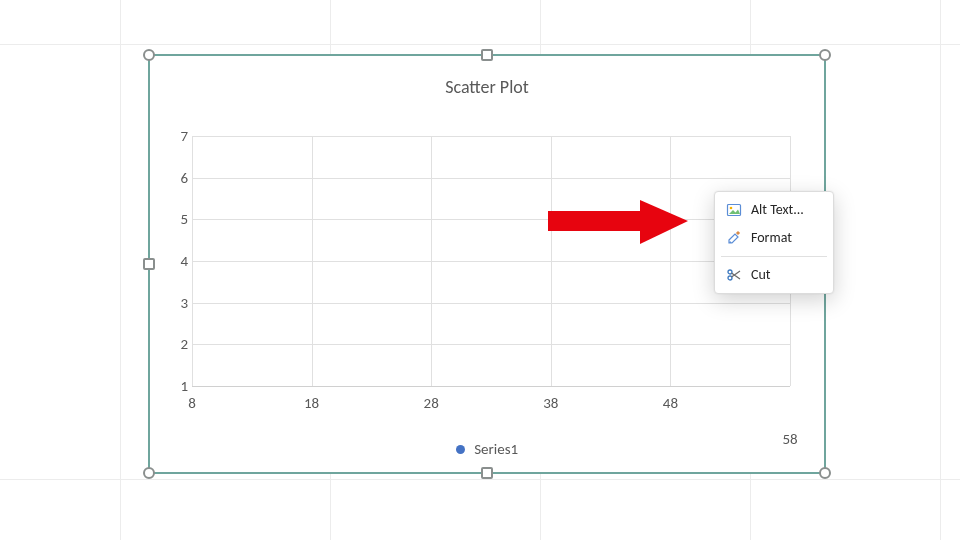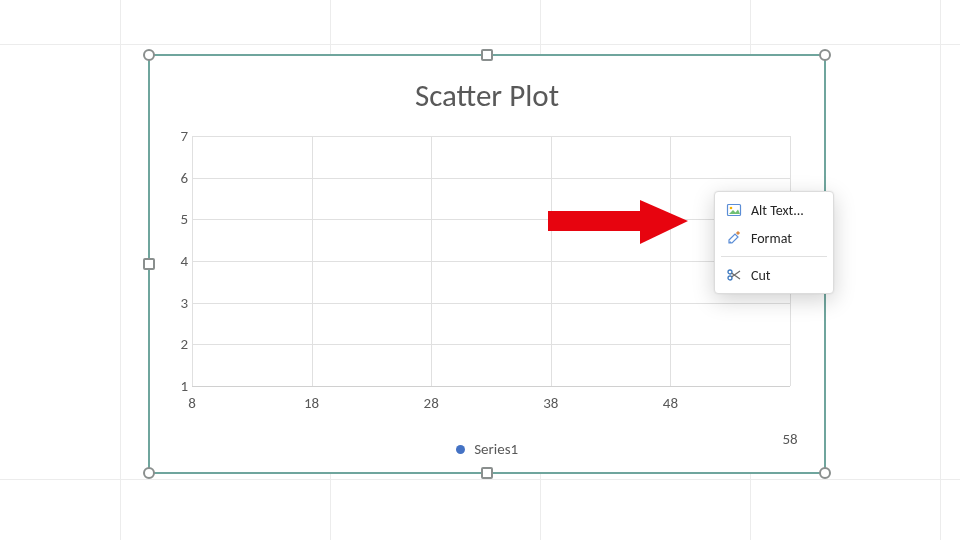--- a/index.html
+++ b/index.html
@@ -61,21 +61,21 @@
   .handle.mleft { left: -7px; top: 50%; transform: translateY(-50%); }
   .handle.mright{ right: -7px; top: 50%; transform: translateY(-50%); }
 
   
   .chart-title {
     position: absolute;
     top: 20px;
     left: 0;
     right: 0;
     text-align: center;
-    font-size: 31px;
+    font-size: 18px;
     color: #595959;
   }
 
   
   .plot-area {
     position: absolute;
     left: 42px;
     top: 80px;
     width: 598px;
     height: 250px;
@@ -155,21 +155,20 @@
     background: #ffffff;
     border: 1px solid #dcdcdc;
     border-radius: 4px;
     box-shadow: 0 6px 22px rgba(0,0,0,0.18), 0 0 0 1px rgba(0,0,0,0.02);
     font-size: 14px;
     color: #262626;
     padding: 4px 0;
   }
   .context-menu .item {
     display: flex;
-    align-items: center;
     padding: 5px 10px;
     cursor: default;
   }
   .context-menu .icon {
     width: 18px;
     height: 18px;
     margin-right: 8px;
     display: inline-flex;
     align-items: center;
     justify-content: center;

